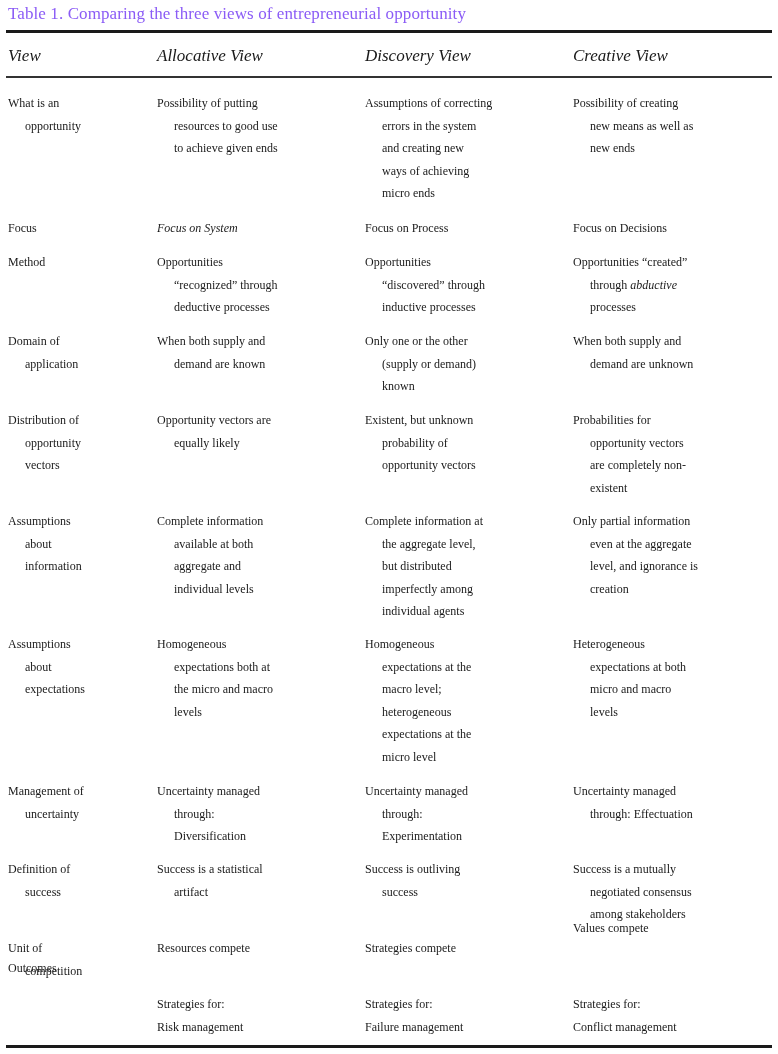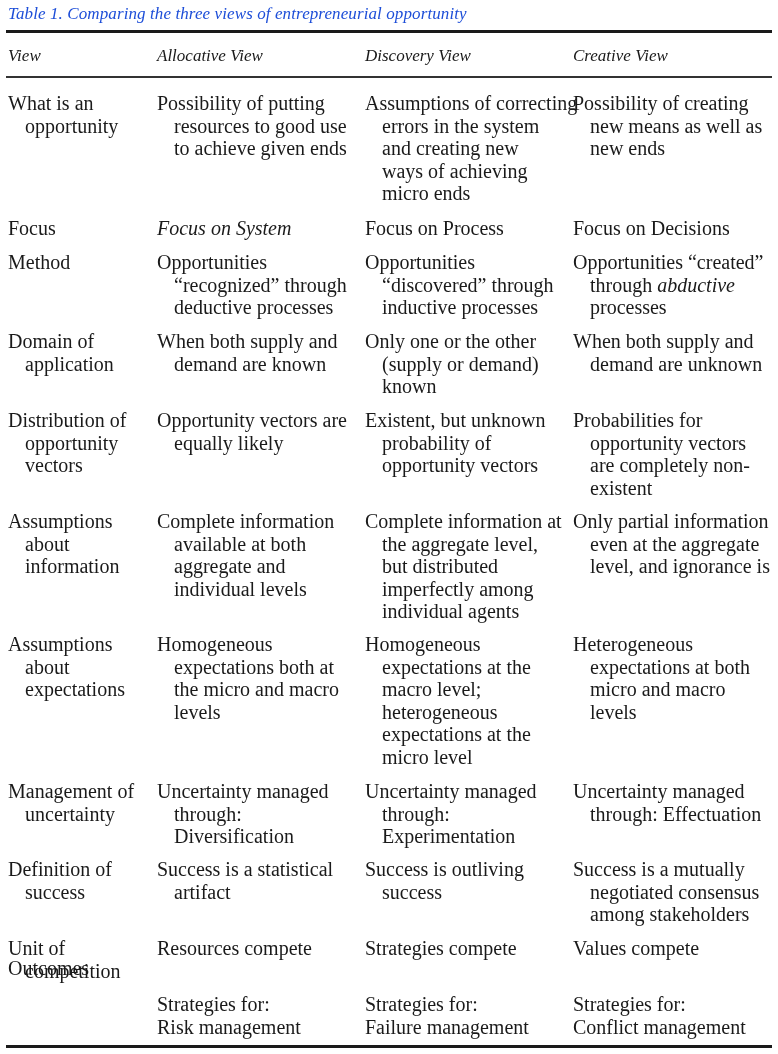--- a/index.html
+++ b/index.html
@@ -12,24 +12,23 @@
       height: 1054px;
       position: relative;
       overflow: hidden;
       font-family: "Liberation Serif", "DejaVu Serif", serif;
       color: #1a1a1a;
     }
     .caption {
       position: absolute;
       left: 8px;
       top: 4px;
-      font-style: italic;
       font-size: 17px;
       letter-spacing: 0.1px;
-      color: #1d4ed8;
+      color: #8b5cf6;
     }
     .rule-thick {
       position: absolute;
       left: 6px;
       width: 766px;
       height: 3px;
       background: #1a1a1a;
     }
     .rule-thin {
       position: absolute;
@@ -44,21 +43,21 @@
 
     .hdr {
       position: absolute;
       top: 46px;
       font-style: italic;
       font-size: 17px;
     }
 
     .cell {
       position: absolute;
-      font-size: 20px;
+      font-size: 12px;
       line-height: 22.6px;
       white-space: nowrap;
     }
     .cell .ln {
       display: block;
     }
     .cell .ln.cont {
       padding-left: 17px;
     }
     .cell.flat .ln.cont {
@@ -198,20 +197,21 @@
         <span class="ln"><span>Complete information at</span></span>
         <span class="ln cont"><span>the aggregate level,</span></span>
         <span class="ln cont"><span>but distributed</span></span>
         <span class="ln cont"><span>imperfectly among</span></span>
         <span class="ln cont"><span>individual agents</span></span>
       </div>
       <div class="cell c3" style="top: 510px;">
         <span class="ln"><span>Only partial information</span></span>
         <span class="ln cont"><span>even at the aggregate</span></span>
         <span class="ln cont"><span>level, and ignorance is</span></span>
+        <span class="ln cont"><span>creation</span></span>
       </div>
     </div>
     <div>
       <div class="cell c0" style="top: 633px;">
         <span class="ln"><span>Assumptions</span></span>
         <span class="ln cont"><span>about</span></span>
         <span class="ln cont"><span>expectations</span></span>
       </div>
       <div class="cell c1" style="top: 633px;">
         <span class="ln"><span>Homogeneous</span></span>
@@ -277,21 +277,21 @@
       <div class="cell c0" style="top: 937px;">
         <span class="ln"><span>Unit of</span></span>
         <span class="ln cont"><span>competition</span></span>
       </div>
       <div class="cell c1" style="top: 937px;">
         <span class="ln"><span>Resources compete</span></span>
       </div>
       <div class="cell c2" style="top: 937px;">
         <span class="ln"><span>Strategies compete</span></span>
       </div>
-      <div class="cell c3" style="top: 937px; text-align: center;">
+      <div class="cell c3" style="top: 917px; text-align: center;">
         <span class="ln"><span>Values compete</span></span>
       </div>
     </div>
     <div>
       <div class="cell c0" style="top: 957px;">
         <span class="ln"><span>Outcomes</span></span>
       </div>
       <div class="cell c1 flat" style="top: 993px;">
         <span class="ln"><span>Strategies for:</span></span>
         <span class="ln cont"><span>Risk management</span></span>

